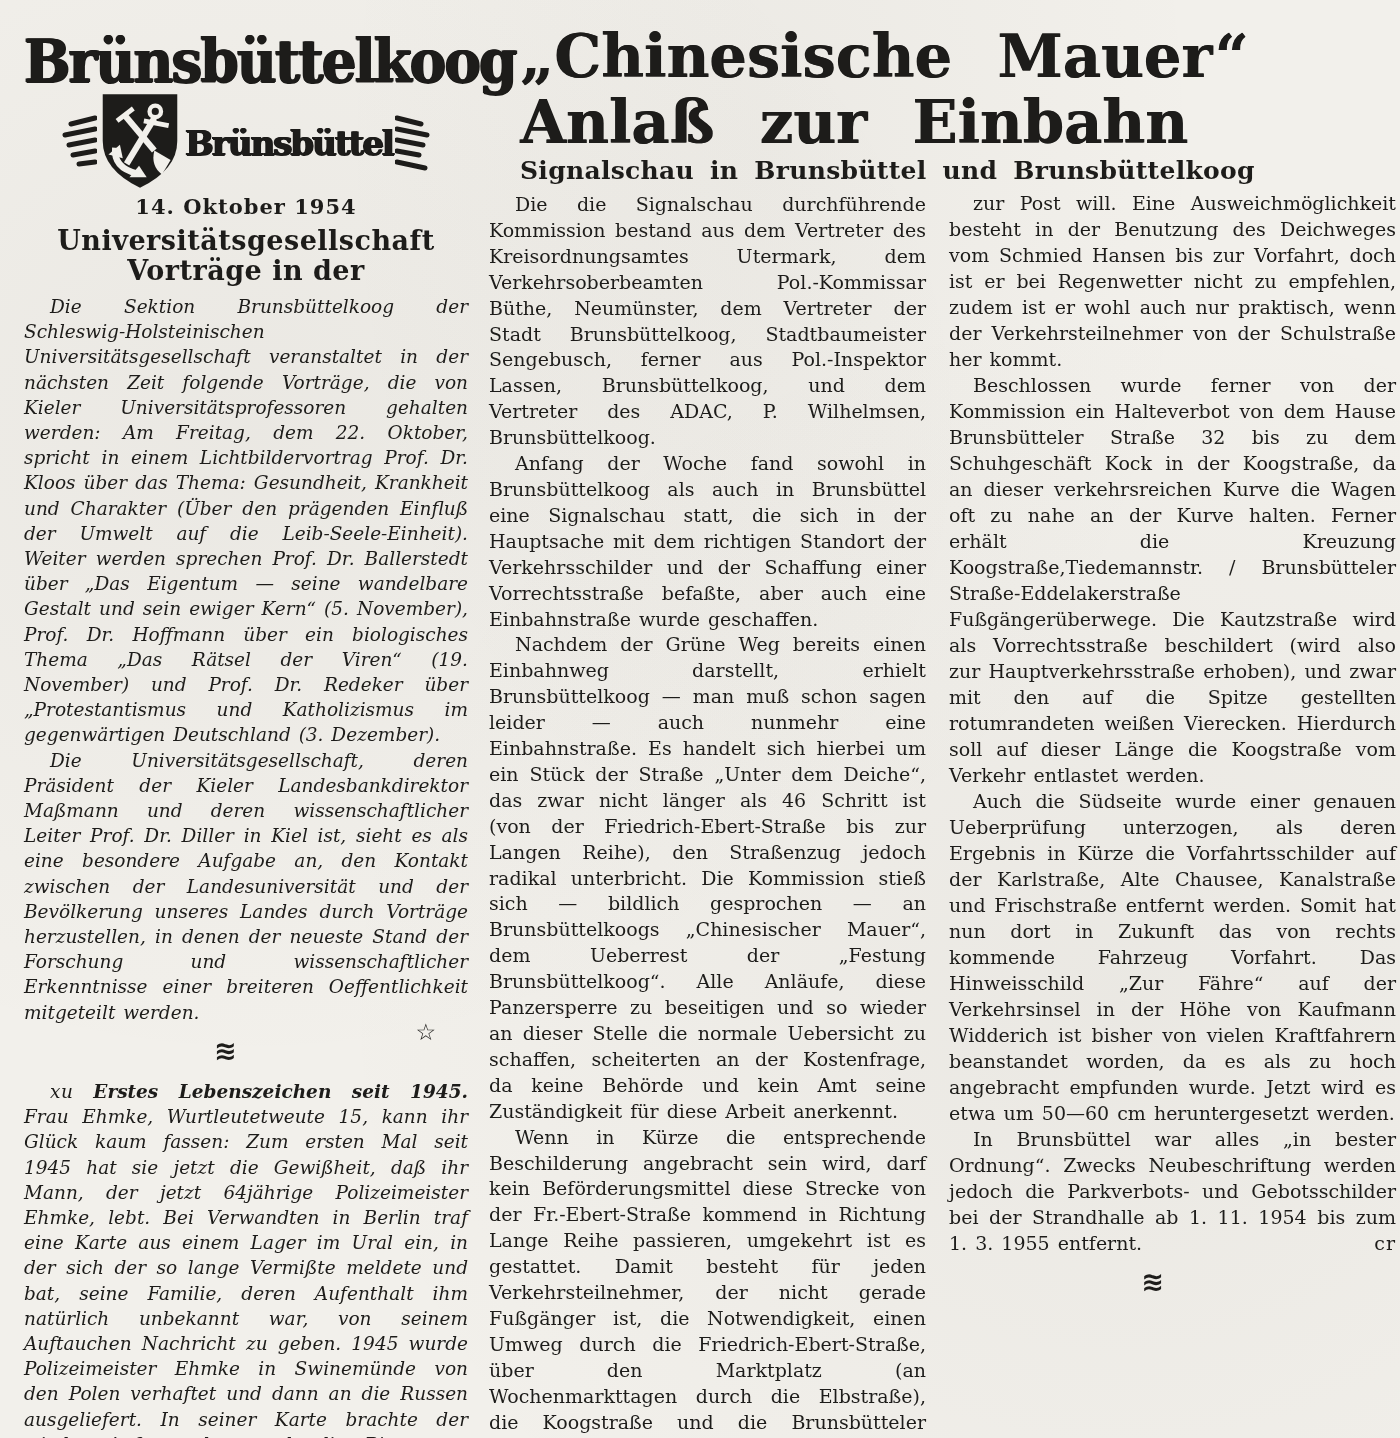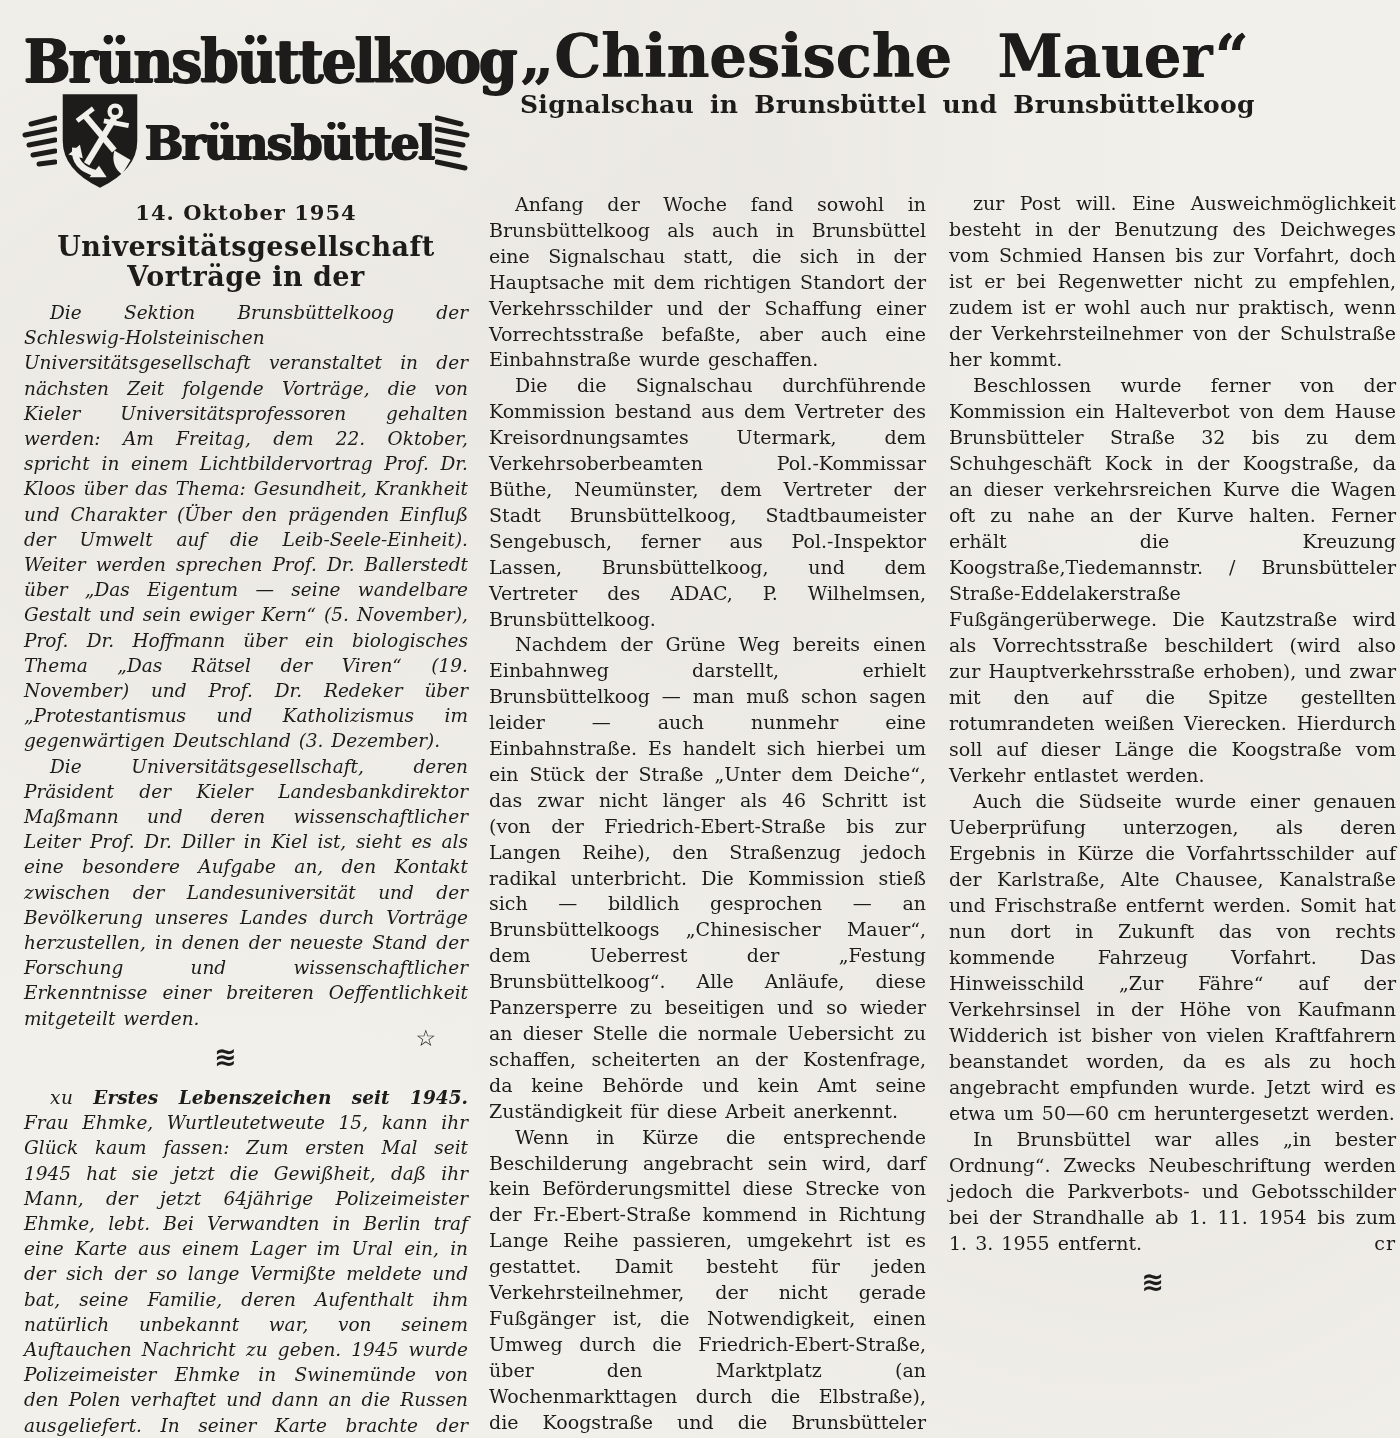--- a/index.html
+++ b/index.html
@@ -14,22 +14,22 @@
     font-family:"DejaVu Serif","Liberation Serif",serif;
   }
   .col-left{position:absolute;left:24px;top:28px;width:444px;}
   .blackletter{
     font-family:"DejaVu Serif","Liberation Serif",serif;font-weight:bold;
     letter-spacing:-2px;
     text-shadow:0.9px 0 0 #1d1c1a,-0.9px 0 0 #1d1c1a,0 0.6px 0 #1d1c1a;
   }
   .mast-line1{font-size:55px;line-height:62px;text-align:center;transform:scaleY(1.08);transform-origin:top;}
   .mast-row2{display:flex;align-items:center;justify-content:center;height:102px;margin-top:2px;}
-  .mast-line2{font-size:46px;line-height:50px;margin:0 2px 0 2px;}
-  .mast-date{text-align:center;font-weight:bold;font-size:21px;margin-top:6px;letter-spacing:1px;}
+  .mast-line2{font-size:34px;line-height:50px;margin:0 2px 0 2px;}
+  .mast-date{text-align:center;font-weight:bold;font-size:21px;letter-spacing:1px;}
   .a1-title{font-weight:bold;font-size:27px;line-height:30px;text-align:center;margin-top:7px;letter-spacing:0.5px;}
   .bodytext p{margin:0;text-indent:26px;font-size:18.5px;line-height:25.2px;text-align:justify;word-spacing:2px;font-style:italic;}
   .col-left .bodytext{margin-top:8px;}
   .orn-row{position:relative;height:44px;margin-top:2px;}
   .orn-star{position:absolute;right:32px;top:-8px;font-size:23px;}
   .orn-wave{position:absolute;left:190px;top:8px;font-size:27px;font-weight:bold;font-family:"DejaVu Sans",sans-serif;}
   .lead{letter-spacing:0.5px;}
   .news-item{margin-top:2px;}
   .headline{position:absolute;left:520px;top:24px;width:880px;}
   .headline h1{
@@ -113,27 +113,28 @@
 
   <div class="bodytext news-item">
     <p><span class="lead">xu</span> <b>Erstes Lebenszeichen seit 1945.</b> <span>Frau Ehmke, Wurtleutetweute 15, kann ihr Glück kaum fassen: Zum ersten Mal seit 1945 hat sie jetzt die Gewißheit, daß ihr Mann, der jetzt 64jährige Polizeimeister Ehmke, lebt. Bei Verwandten in Berlin traf eine Karte aus einem Lager im Ural ein, in der sich der so lange Vermißte meldete und bat, seine Familie, deren Aufenthalt ihm natürlich unbekannt war, von seinem Auftauchen Nachricht zu geben. 1945 wurde Polizeimeister Ehmke in Swinemünde von den Polen verhaftet und dann an die Russen ausgeliefert. In seiner Karte brachte der wieder Aufgetauchte auch die Bitte zum Ausdruck, daß man ihm doch ein Paket senden möchte. Mit Frau Ehmke freuen sich in Brunsbüttelkoog ihre Tochter und Schwiegersohn und die Enkel.</span></p>
   </div>
 
 </div>
 
 <div class="headline">
   <h1>
     <div>„Chinesische Mauer“</div>
+    <div>Anlaß zur Einbahn</div>
   </h1>
   <div class="subhead">Signalschau in Brunsbüttel und Brunsbüttelkoog</div>
 </div>
 
 <div class="col-mid">
+  <p>Die die Signalschau durchführende Kommission bestand aus dem Vertreter des Kreisordnungsamtes Utermark, dem Verkehrsoberbeamten Pol.-Kommissar Büthe, Neumünster, dem Vertreter der Stadt Brunsbüttelkoog, Stadtbaumeister Sengebusch, ferner aus Pol.-Inspektor Lassen, Brunsbüttelkoog, und dem Vertreter des ADAC, P. Wilhelmsen, Brunsbüttelkoog.</p>
   <p>Anfang der Woche fand sowohl in Brunsbüttelkoog als auch in Brunsbüttel eine Signalschau statt, die sich in der Hauptsache mit dem richtigen Standort der Verkehrsschilder und der Schaffung einer Vorrechtsstraße befaßte, aber auch eine Einbahnstraße wurde geschaffen.</p>
-  <p>Die die Signalschau durchführende Kommission bestand aus dem Vertreter des Kreisordnungsamtes Utermark, dem Verkehrsoberbeamten Pol.-Kommissar Büthe, Neumünster, dem Vertreter der Stadt Brunsbüttelkoog, Stadtbaumeister Sengebusch, ferner aus Pol.-Inspektor Lassen, Brunsbüttelkoog, und dem Vertreter des ADAC, P. Wilhelmsen, Brunsbüttelkoog.</p>
   <p class="bold">Nachdem der Grüne Weg bereits einen Einbahnweg darstellt, erhielt Brunsbüttelkoog — man muß schon sagen leider — auch nunmehr eine Einbahnstraße. Es handelt sich hierbei um ein Stück der Straße „Unter dem Deiche“, das zwar nicht länger als 46 Schritt ist (von der Friedrich-Ebert-Straße bis zur Langen Reihe), den Straßenzug jedoch radikal unterbricht. Die Kommission stieß sich — bildlich gesprochen — an Brunsbüttelkoogs „Chinesischer Mauer“, dem Ueberrest der „Festung Brunsbüttelkoog“. Alle Anläufe, diese Panzersperre zu beseitigen und so wieder an dieser Stelle die normale Uebersicht zu schaffen, scheiterten an der Kostenfrage, da keine Behörde und kein Amt seine Zuständigkeit für diese Arbeit anerkennt.</p>
   <p>Wenn in Kürze die entsprechende Beschilderung angebracht sein wird, darf kein Beförderungsmittel diese Strecke von der Fr.-Ebert-Straße kommend in Richtung Lange Reihe passieren, umgekehrt ist es gestattet. Damit besteht für jeden Verkehrsteilnehmer, der nicht gerade Fußgänger ist, die Notwendigkeit, einen Umweg durch die Friedrich-Ebert-Straße, über den Marktplatz (an Wochenmarkttagen durch die Elbstraße), die Koogstraße und die Brunsbütteler Straße oder die Lange Reihe zu machen, wenn er, sagen wir, das Stadtbauamt besucht hat und nun zum Kaufmann Breiholz oder zum Hotel</p>
 
 </div>
 
 <div class="col-right">
   <p>zur Post will. Eine Ausweichmöglichkeit besteht in der Benutzung des Deichweges vom Schmied Hansen bis zur Vorfahrt, doch ist er bei Regenwetter nicht zu empfehlen, zudem ist er wohl auch nur praktisch, wenn der Verkehrsteilnehmer von der Schulstraße her kommt.</p>
   <p>Beschlossen wurde ferner von der Kommission ein Halteverbot von dem Hause Brunsbütteler Straße 32 bis zu dem Schuhgeschäft Kock in der Koogstraße, da an dieser verkehrsreichen Kurve die Wagen oft zu nahe an der Kurve halten. Ferner erhält die Kreuzung Koogstraße,Tiedemannstr. / Brunsbütteler Straße-Eddelakerstraße Fußgängerüberwege. Die Kautzstraße wird als Vorrechtsstraße beschildert (wird also zur Hauptverkehrsstraße erhoben), und zwar mit den auf die Spitze gestellten rotumrandeten weißen Vierecken. Hierdurch soll auf dieser Länge die Koogstraße vom Verkehr entlastet werden.</p>
   <p>Auch die Südseite wurde einer genauen Ueberprüfung unterzogen, als deren Ergebnis in Kürze die Vorfahrtsschilder auf der Karlstraße, Alte Chausee, Kanalstraße und Frischstraße entfernt werden. Somit hat nun dort in Zukunft das von rechts kommende Fahrzeug Vorfahrt. Das Hinweisschild „Zur Fähre“ auf der Verkehrsinsel in der Höhe von Kaufmann Widderich ist bisher von vielen Kraftfahrern beanstandet worden, da es als zu hoch angebracht empfunden wurde. Jetzt wird es etwa um 50—60 cm heruntergesetzt werden.</p>
   <p><span>In Brunsbüttel war alles „in bester Ordnung“. Zwecks Neubeschriftung werden jedoch die Parkverbots- und Gebotsschilder bei der Strandhalle ab 1. 11. 1954 bis zum 1. 3. 1955 entfernt.</span><span class="sig">cr</span></p>

